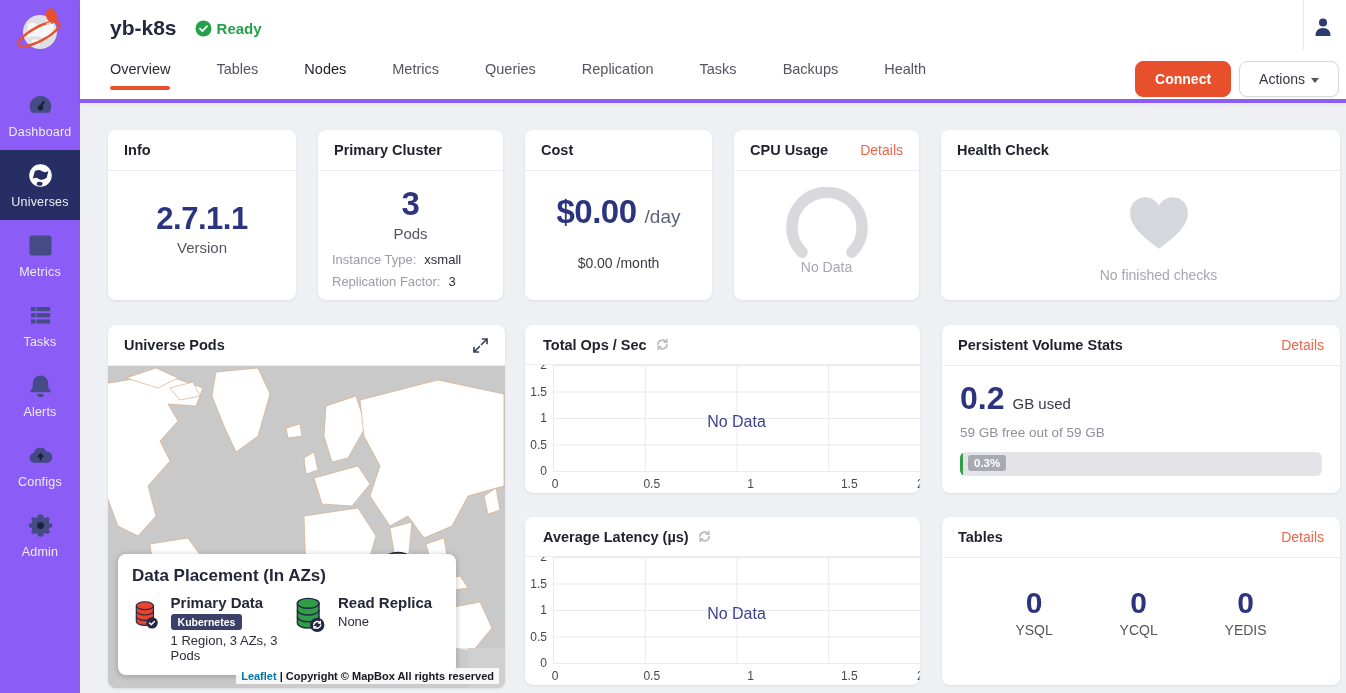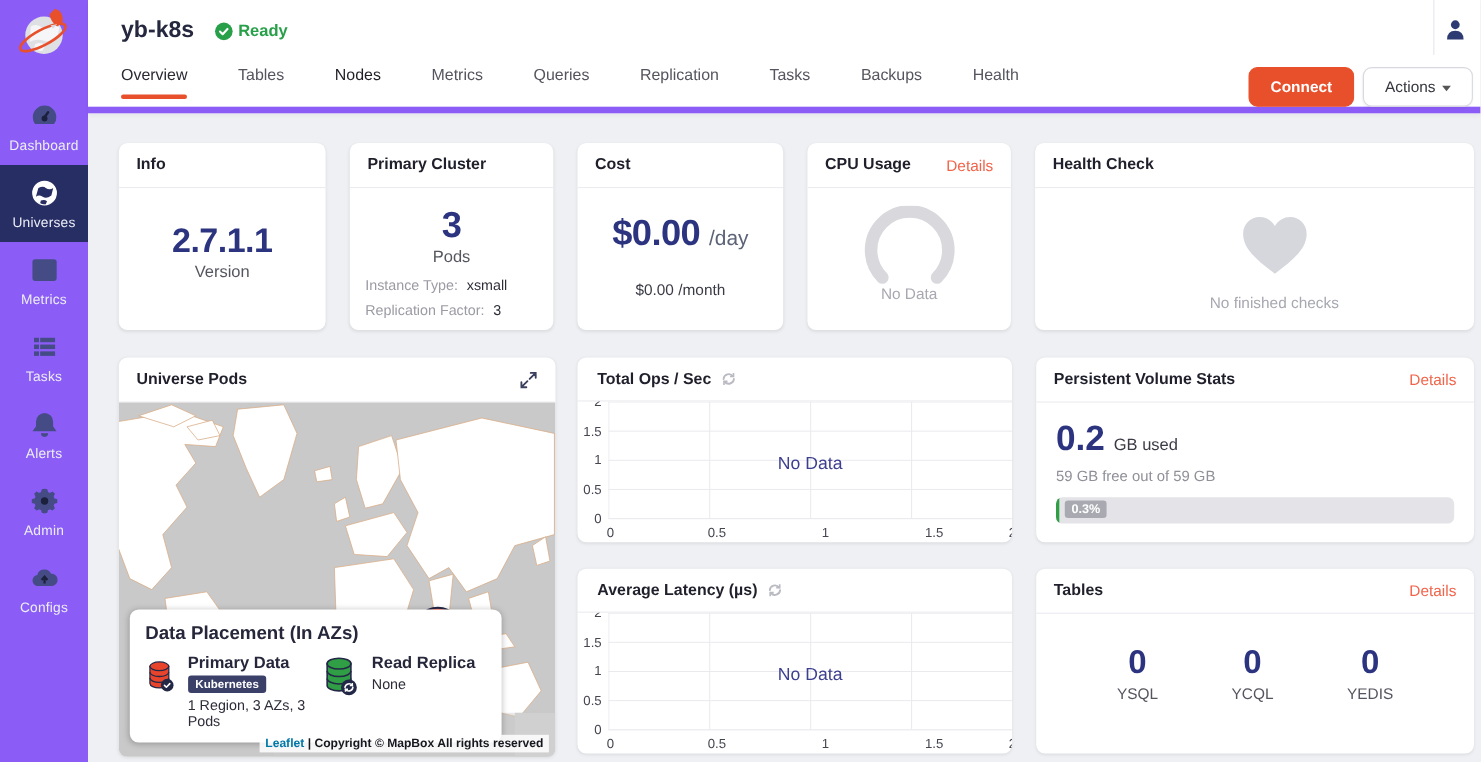--- a/index.html
+++ b/index.html
@@ -11,21 +11,21 @@
   .logo-wrap { height:80px; display:flex; align-items:flex-start; justify-content:center; padding-top:4px; }
   .nav-item { height:70px; display:flex; flex-direction:column; align-items:center; justify-content:center; gap:6px; cursor:pointer; }
   .nav-item.active { background:#272e63; }
   .nav-item .nav-label { font-size:12.5px; color:#eceef6; letter-spacing:.2px; }
   .nav-item svg { width:27px; height:27px; }
   .nav-item .ic { fill:#454c85; stroke:#454c85; }
   .nav-item.active .ic { fill:#ffffff; stroke:#ffffff; }
 
   
   .main { flex:1; display:flex; flex-direction:column; }
-  .topbar { background:#ffffff; height:103px; position:relative; border-bottom:6px solid #8b5cf6; box-shadow:0 2px 4px rgba(0,0,0,.04); }
+  .topbar { background:#ffffff; height:103px; position:relative; border-bottom:4px solid #8b5cf6; box-shadow:0 2px 4px rgba(0,0,0,.04); }
   .title-row { display:flex; align-items:center; padding:16px 0 0 30px; gap:18px; }
   .universe-title { font-size:21px; font-weight:bold; color:#25283e; }
   .ready-badge { display:flex; align-items:center; gap:5px; font-size:15px; font-weight:bold; color:#27a049; }
   .user-icon { position:absolute; top:16px; right:12px; }
   .topbar-divider { position:absolute; top:0; right:42px; height:50px; border-left:1px solid #e6e6eb; }
   .tabs-row { display:flex; padding-left:30px; margin-top:13px; gap:0; }
   .tab { font-size:14.5px; color:#54555e; padding:8px 0 13px; margin-right:46px; cursor:pointer; position:relative; }
   .tab.active { color:#2a2b33; }
   .tab.active::after { content:""; position:absolute; left:0; right:0; bottom:0; height:4px; background:#e8502c; border-radius:2px; }
   .tab.hovered { color:#1e1f26; }
@@ -162,31 +162,31 @@
   </div>
   <div class="nav-item">
     <svg viewBox="0 0 24 24">
         <path d="M12 4 a6 6 0 0 1 6 6 v4 l2 3 H4 l2 -3 v-4 a6 6 0 0 1 6 -6 z" fill="none" class="ic" stroke-width="1.8"></path>
         <path d="M10 19.5 a2 2 0 0 0 4 0" fill="none" class="ic" stroke-width="1.8"></path>
       </svg>
     <span class="nav-label">Alerts</span>
   </div>
   <div class="nav-item">
     <svg viewBox="0 0 24 24">
+        <path d="M7 18 a4 4 0 0 1 -.5 -8 a5.5 5.5 0 0 1 10.5 -1 a4.5 4.5 0 0 1 1 9 z" class="ic" stroke="none"></path>
+        <path d="M12 16.5 v-5 M9.6 13.5 l2.4 -2.6 l2.4 2.6" fill="none" stroke="#1b213d" stroke-width="1.8"></path>
+      </svg>
+    <span class="nav-label">Configs</span>
+  </div>
+  <div class="nav-item">
+    <svg viewBox="0 0 24 24">
         <path class="ic" stroke="none" d="M12 2.5 l1.8 .4 l.6 2.2 l2 .8 l2 -1 l1.4 1.4 l-1 2 l.8 2 l2.2 .6 v2.2 l-2.2 .6 l-.8 2 l1 2 l-1.4 1.4 l-2 -1 l-2 .8 l-.6 2.2 l-1.8 .4 l-1.8 -.4 l-.6 -2.2 l-2 -.8 l-2 1 l-1.4 -1.4 l1 -2 l-.8 -2 l-2.2 -.6 v-2.2 l2.2 -.6 l.8 -2 l-1 -2 l1.4 -1.4 l2 1 l2 -.8 l.6 -2.2 z"></path>
         <circle cx="12" cy="12" r="3" fill="#1b213d"></circle>
       </svg>
     <span class="nav-label">Admin</span>
-  </div>
-  <div class="nav-item">
-    <svg viewBox="0 0 24 24">
-        <path d="M7 18 a4 4 0 0 1 -.5 -8 a5.5 5.5 0 0 1 10.5 -1 a4.5 4.5 0 0 1 1 9 z" class="ic" stroke="none"></path>
-        <path d="M12 16.5 v-5 M9.6 13.5 l2.4 -2.6 l2.4 2.6" fill="none" stroke="#1b213d" stroke-width="1.8"></path>
-      </svg>
-    <span class="nav-label">Configs</span>
   </div>
 </div>
 
 <div class="main">
 
   <div class="topbar">
     <div class="title-row">
       <span class="universe-title">yb-k8s</span>
       <span class="ready-badge">
         <svg width="17" height="17" viewBox="0 0 17 17">

